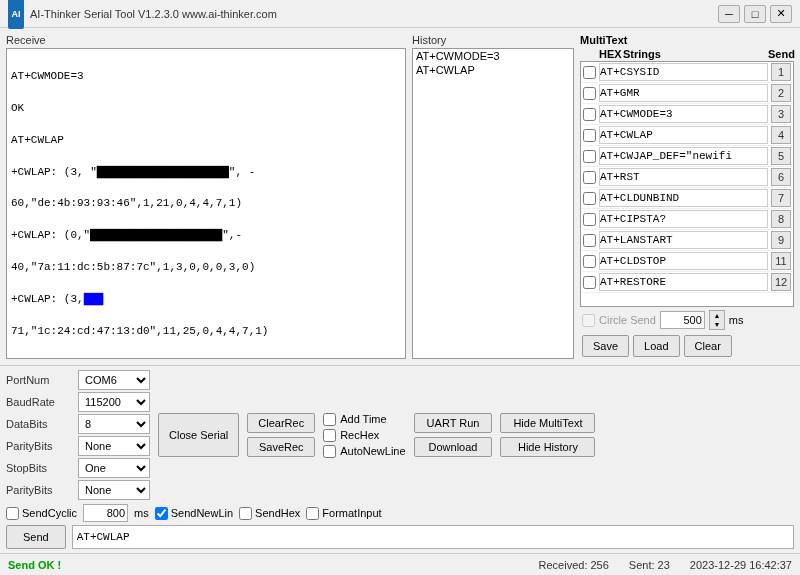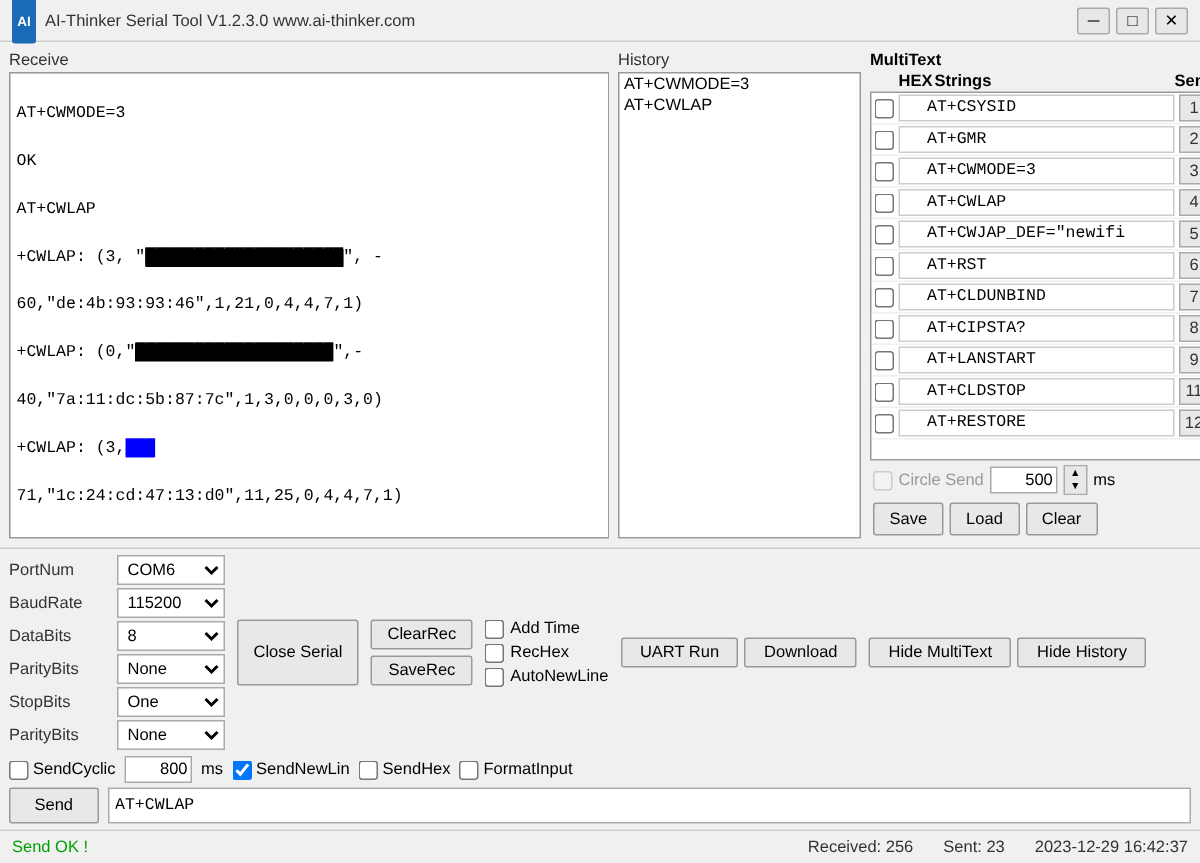--- a/index.html
+++ b/index.html
@@ -133,21 +133,21 @@
     .mt-row input[type="checkbox"] {
       width: 13px;
       height: 13px;
       margin: 0;
     }
     .mt-input {
       flex: 1;
       border: 1px solid #ccc;
       height: 18px;
       font-size: 11px;
-      padding: 0 18px;
+      padding: 0 0;
       font-family: "Courier New", monospace;
     }
     .mt-num {
       width: 20px;
       text-align: center;
       font-size: 11px;
       color: #333;
       cursor: pointer;
       background: #e8e8e8;
       border: 1px solid #aaa;
@@ -280,21 +280,21 @@
       gap: 4px;
       font-size: 11px;
     }
     .check-row input[type="checkbox"] {
       width: 13px;
       height: 13px;
     }
 
     .right-buttons {
       display: flex;
-      flex-direction: row;
+      flex-direction: column;
       gap: 4px;
     }
     .btn-large {
       height: 20px;
       padding: 0 12px;
       border: 1px solid #999;
       background: #e8e8e8;
       cursor: pointer;
       font-size: 11px;
       border-radius: 2px;
@@ -346,21 +346,21 @@
       border-top: 1px solid #ccc;
       display: flex;
       align-items: center;
       justify-content: space-between;
       padding: 2px 8px;
       height: 22px;
     }
     .status-text {
       font-size: 11px;
       color: #00a000;
-      font-weight: normal;
+      font-weight: bold;
     }
     .status-info {
       font-size: 11px;
       color: #333;
       display: flex;
       gap: 20px;
     }
   </style>
 </head>
 <body>

